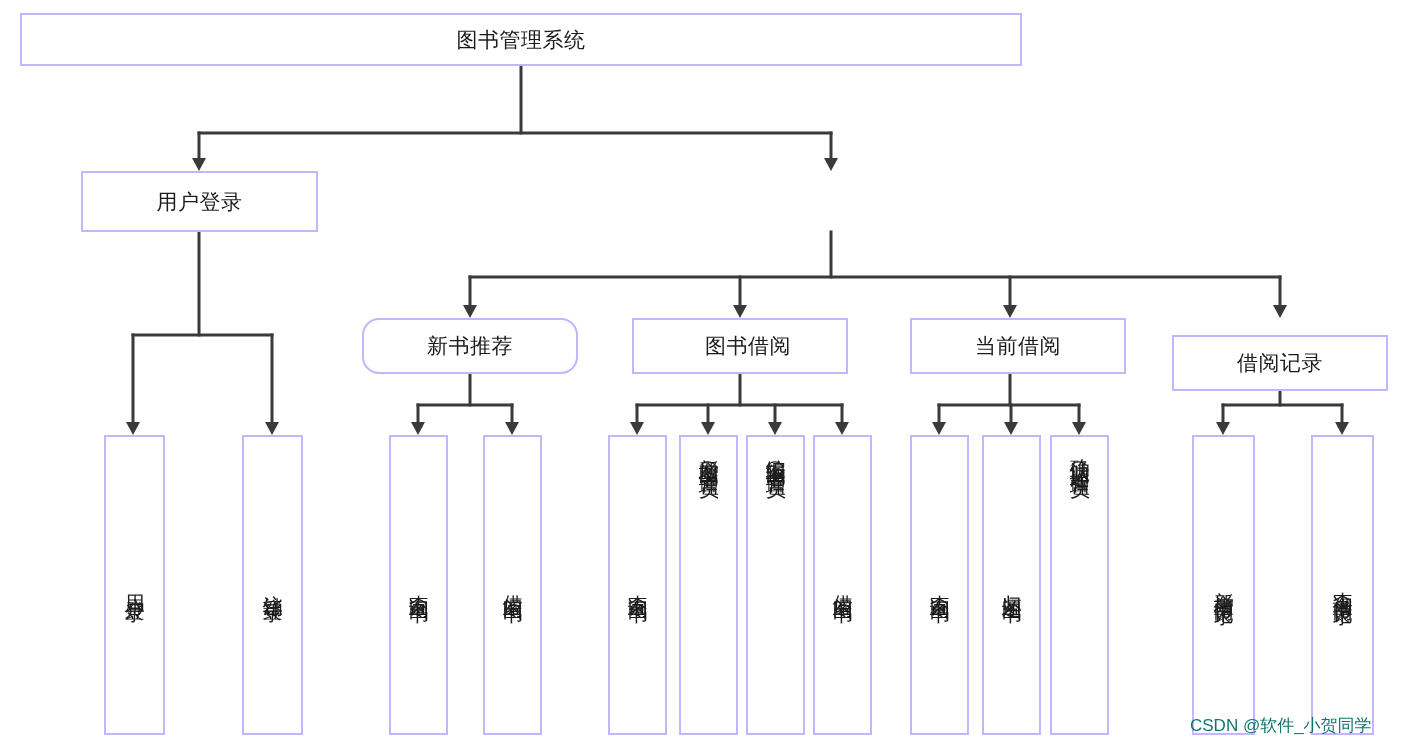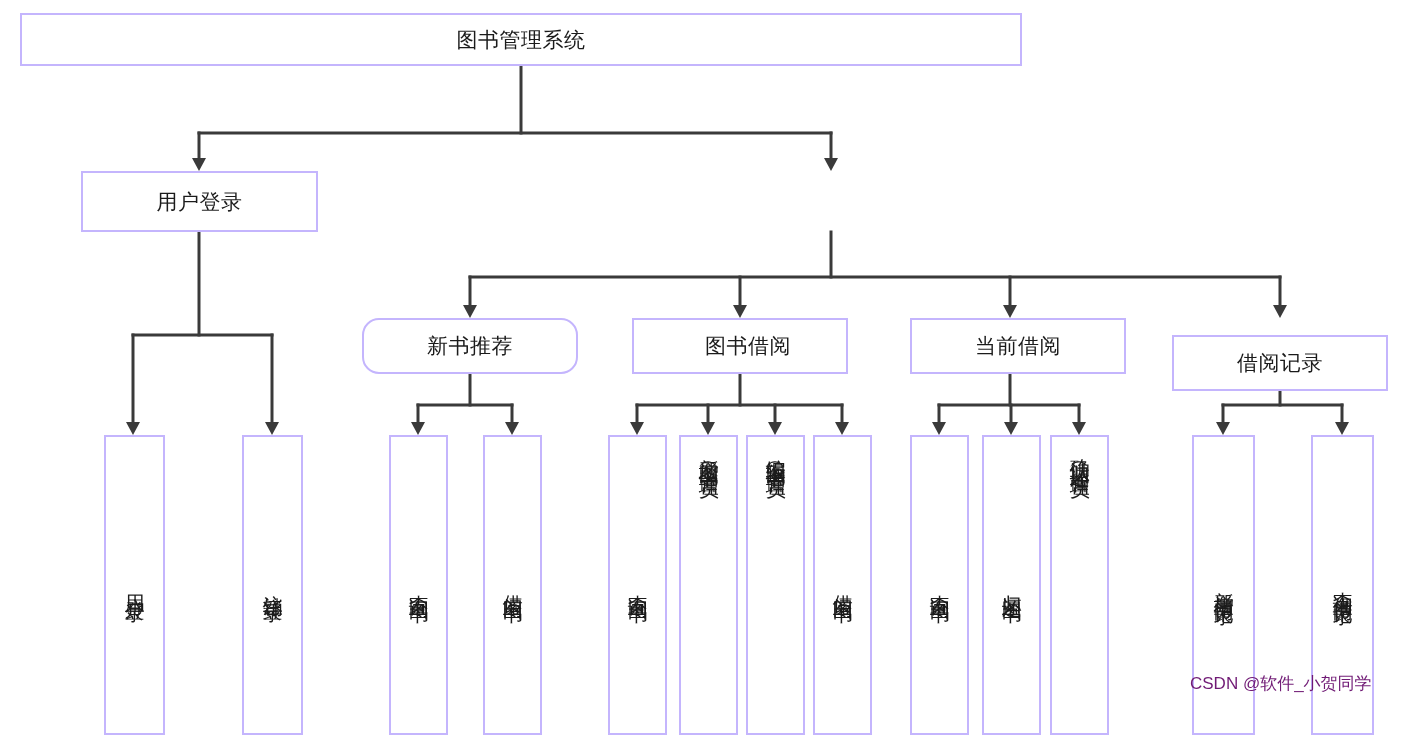--- a/index.html
+++ b/index.html
@@ -59,23 +59,23 @@
     justify-content: center;
     padding-top: 6px;
   }
   .leaf-box.align-mid {
     align-items: center;
     padding-top: 0;
   }
   #watermark {
     position: absolute;
     left: 1190px;
-    top: 672px;
+    top: 714px;
     font-size: 17px;
-    color: #701a75;
+    color: #0f766e;
     white-space: nowrap;
     user-select: none;
   }
 </style>
 </head>
 <body>
 
 <div id="diagram-root">
 
   <svg id="tree-svg" viewBox="0 0 1405 747" preserveAspectRatio="none" aria-hidden="true">

